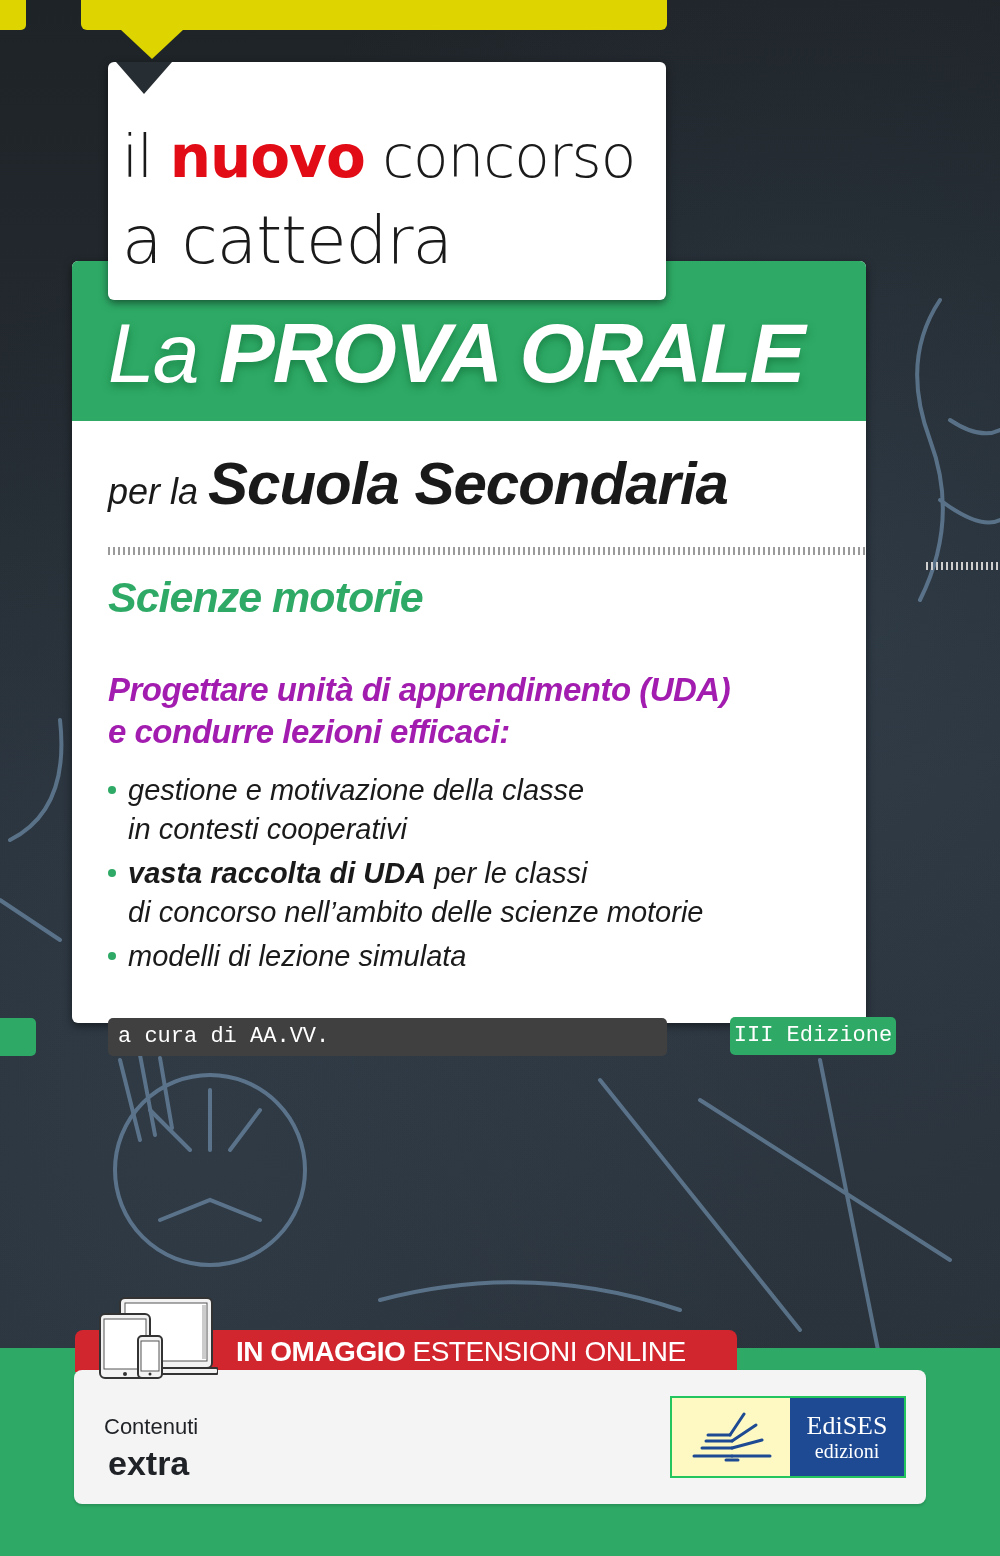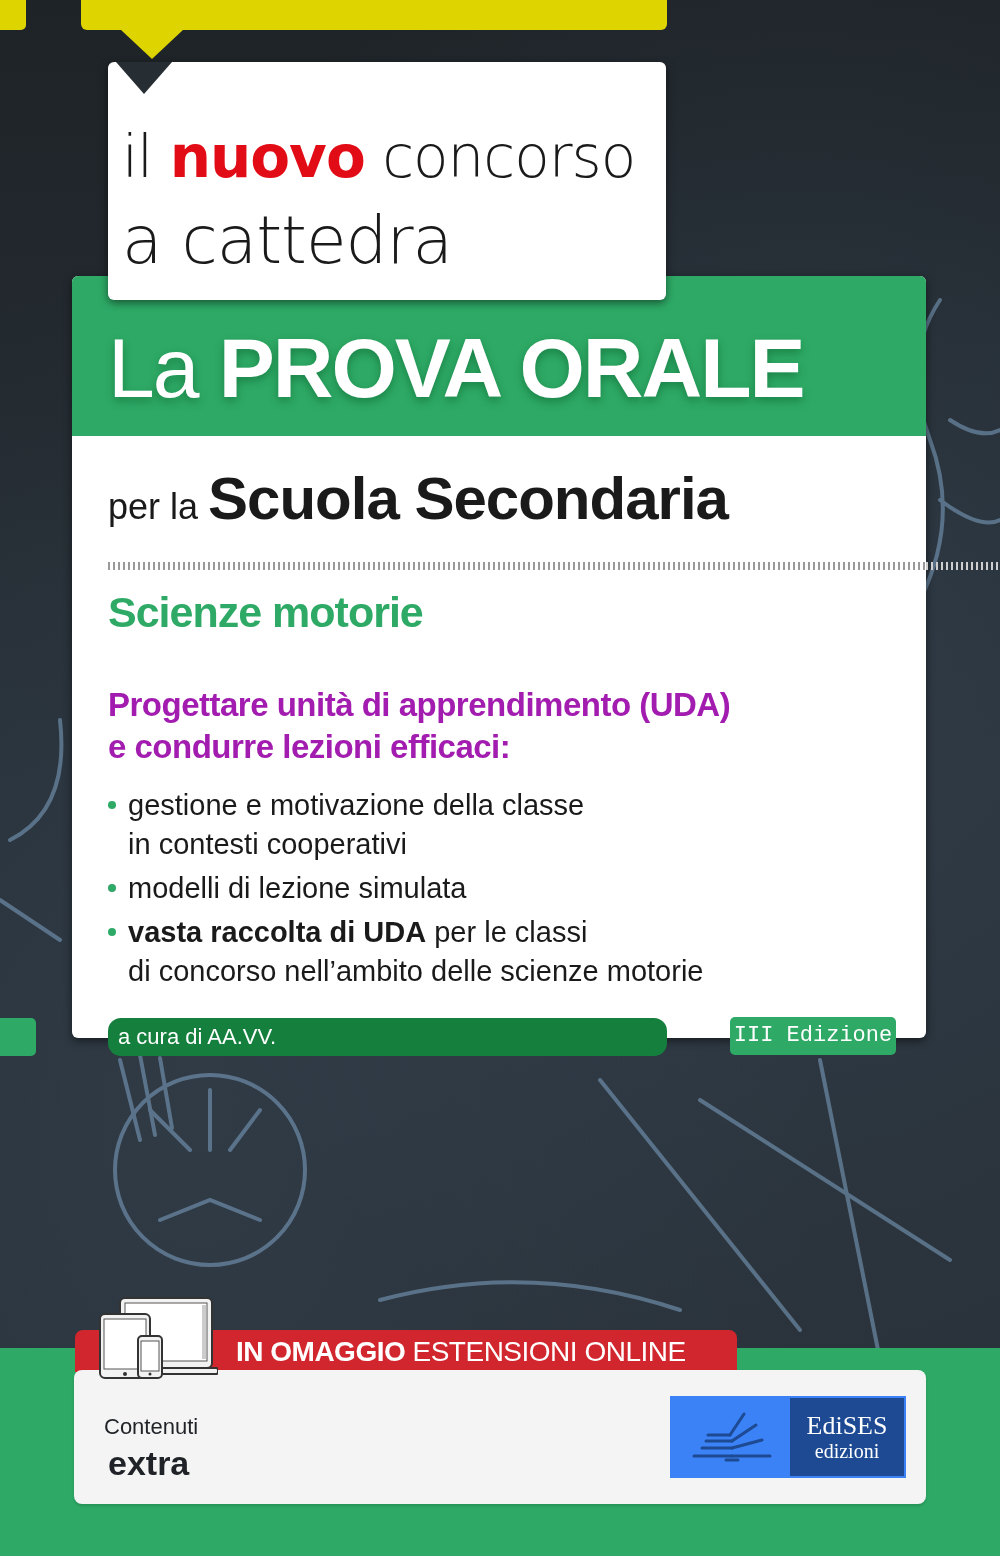--- a/index.html
+++ b/index.html
@@ -23,22 +23,22 @@
     border-left: 32px solid transparent; border-right: 32px solid transparent; border-top: 30px solid #ddd400; }
 
   .badge-box { position: absolute; left: 108px; top: 62px; width: 558px; height: 238px;
     background: #fff; border-radius: 6px; box-shadow: 0 3px 8px rgba(0,0,0,0.5); z-index: 3; }
   .badge-notch { position: absolute; left: 116px; top: 62px; width: 0; height: 0;
     border-left: 28px solid transparent; border-right: 28px solid transparent; border-top: 32px solid #262d33; z-index: 4; }
   .badge-line1 { position: absolute; left: 122px; top: 128px; font-size: 58px; line-height: 1; color: #1a1a1a; letter-spacing: -1px; z-index: 5; font-weight: 300; }
   .badge-line1 .red { color: #e20c17; font-weight: bold; margin-top: 28px; }
   .badge-line2 { position: absolute; left: 122px; top: 208px; font-size: 66px; line-height: 1; color: #1a1a1a; letter-spacing: -1px; z-index: 5; font-weight: 300; }
 
-  .main-card { position: absolute; left: 72px; top: 276px; width: 854px; height: 762px;
-    background: #fff; border-radius: 6px; box-shadow: 0 3px 8px rgba(0,0,0,0.5); z-index: 2; overflow: hidden; }
+  .main-card { position: absolute; left: 72px; top: 261px; width: 794px; height: 762px;
+    background: #fff; border-radius: 6px; box-shadow: 0 3px 8px rgba(0,0,0,0.5); z-index: 2; overflow: hidden; font-style: italic; }
   .green-head { position: absolute; left: 0; top: 0; width: 100%; height: 160px; background: #2eaa66; }
   .title { position: absolute; left: 36px; top: 50px; font-size: 84px; line-height: 1; color: #fff;
     font-family: "Liberation Sans", sans-serif; letter-spacing: -2px; text-shadow: 0 4px 10px rgba(0,80,30,0.45); white-space: nowrap; }
   .title .b { font-weight: bold; }
   .subtitle { position: absolute; left: 36px; top: 188px; white-space: nowrap; color: #1a1a1a; }
   .subtitle .small { font-size: 36px; font-family: "Liberation Sans", sans-serif; }
   .subtitle .big { font-size: 60px; font-weight: bold; font-family: "Liberation Sans", sans-serif; letter-spacing: -1px; }
   .dots { position: absolute; left: 36px; top: 286px; width: 818px; height: 8px;
     background: repeating-linear-gradient(90deg, #9a9a9a 0 2px, transparent 2px 5px); }
   .dots-out { position: absolute; left: 926px; top: 562px; width: 74px; height: 8px; z-index: 2;
@@ -46,35 +46,35 @@
   .subject { position: absolute; left: 36px; top: 312px; font-size: 43px; font-weight: bold; color: #2eaa66;
     font-family: "Liberation Sans", sans-serif; letter-spacing: -1px; }
   .lead { position: absolute; left: 36px; top: 408px; font-size: 33px; font-weight: bold; color: #a21caf;
     font-family: "Liberation Sans", sans-serif; line-height: 42px; letter-spacing: -0.5px; }
   .bullets { position: absolute; left: 36px; top: 510px; margin: 0; padding: 0; list-style: none;
     font-family: "Liberation Sans", sans-serif; font-size: 29px; color: #1a1a1a; line-height: 39px; }
   .bullets li { position: relative; padding-left: 20px; margin-bottom: 5px; }
   .bullets li .dot { position: absolute; left: 0; top: 15px; width: 8px; height: 8px; border-radius: 50%; background: #2eaa66; }
   .bullets li b { font-weight: bold; }
 
-  .author-bar { position: absolute; left: 108px; top: 1018px; width: 559px; height: 38px; background: #15803d; border-radius: 13px; z-index: 3;
-    color: #fff; font-family: Liberation Sans, sans-serif; font-size: 22px; line-height: 38px; padding-left: 10px; box-sizing: border-box; }
+  .author-bar { position: absolute; left: 108px; top: 1018px; width: 559px; height: 38px; background: #404040; border-radius: 5px; z-index: 3;
+    color: #fff; font-family: Liberation Mono, monospace; font-size: 22px; line-height: 38px; padding-left: 10px; box-sizing: border-box; }
   .edition { position: absolute; left: 730px; top: 1017px; width: 166px; height: 38px; background: #2eaa66; border-radius: 5px; z-index: 3;
     color: #fff; font-family: Liberation Mono, monospace; font-size: 22px; line-height: 38px; text-align: center; }
   .green-left-tab { position: absolute; left: 0; top: 1018px; width: 36px; height: 38px; background: #2eaa66; border-radius: 0 5px 5px 0; z-index: 3; }
 
   .bottom-green { position: absolute; left: 0; top: 1348px; width: 1000px; height: 208px; background: #2eaa66; }
   .red-strip { position: absolute; left: 75px; top: 1330px; width: 662px; height: 42px; background: #d2262e; border-radius: 8px 8px 0 0; z-index: 3; }
   .red-text { position: absolute; left: 236px; top: 1334px; z-index: 5; color: #fff; font-family: "Liberation Sans", sans-serif; font-size: 28px; line-height: 36px; letter-spacing: -0.5px; white-space: nowrap; }
   .red-text b { font-weight: bold; }
   .bottom-card { position: absolute; left: 74px; top: 1370px; width: 852px; height: 134px; background: #f4f4f4; border-radius: 8px; z-index: 3; box-shadow: 0 2px 3px rgba(0,0,0,0.15); }
   .devices { position: absolute; left: 98px; top: 1296px; width: 120px; height: 84px; z-index: 6; }
   .extra1 { position: absolute; left: 104px; top: 1414px; z-index: 5; font-family: "Liberation Sans", sans-serif; font-size: 22px; color: #1f2226; }
   .extra2 { position: absolute; left: 108px; top: 1444px; z-index: 5; font-family: "Liberation Sans", sans-serif; font-size: 34px; font-weight: bold; color: #1f2226; }
-  .logo { position: absolute; left: 670px; top: 1396px; width: 236px; height: 82px; z-index: 5; border: 2px solid #3b82f6; box-sizing: border-box; background: #3b82f6; display: flex; }
+  .logo { position: absolute; left: 670px; top: 1396px; width: 236px; height: 82px; z-index: 5; border: 2px solid #22c55e; box-sizing: border-box; background: #fef9c3; display: flex; }
   .logo-left { width: 118px; height: 100%; position: relative; }
   .logo-right { flex: 1; background: #1d4a93; color: #fff; font-family: "Liberation Serif", serif; text-align: center; display: flex; flex-direction: column; justify-content: center; }
   .logo-right .l1 { font-size: 26px; line-height: 28px; }
   .logo-right .l2 { font-size: 20px; line-height: 22px; }
 </style>
 </head>
 <body>
 
 <div class="bg"></div>
 <svg class="chalk" width="1000" height="1556" viewBox="0 0 1000 1556">
@@ -103,22 +103,22 @@
   <div class="title"><span>La </span><span class="b">PROVA ORALE</span></div>
   <div class="subtitle"><span class="small">per la </span><span class="big">Scuola Secondaria</span></div>
   <div class="dots"></div>
   <div class="subject">Scienze motorie</div>
   <div class="lead">
     <div>Progettare unità di apprendimento (UDA)</div>
     <div>e condurre lezioni efficaci:</div>
   </div>
   <ul class="bullets">
     <li><span class="dot"></span><b></b><span>gestione e motivazione della classe</span><br><span>in contesti cooperativi</span></li>
+    <li><span class="dot"></span><b>vasta raccolta di UDA</b><span> per le classi</span><br><span>di concorso nell’ambito delle scienze motorie</span></li>
     <li><span class="dot"></span><b></b><span>modelli di lezione simulata</span></li>
-    <li><span class="dot"></span><b>vasta raccolta di UDA</b><span> per le classi</span><br><span>di concorso nell’ambito delle scienze motorie</span></li>
   </ul>
 </div>
 <div class="dots-out"></div>
 
 <div class="green-left-tab"></div>
 <div class="author-bar">a cura di AA.VV.</div>
 <div class="edition">III Edizione</div>
 
 <div class="bottom-green"></div>
 <div class="red-strip"></div>

